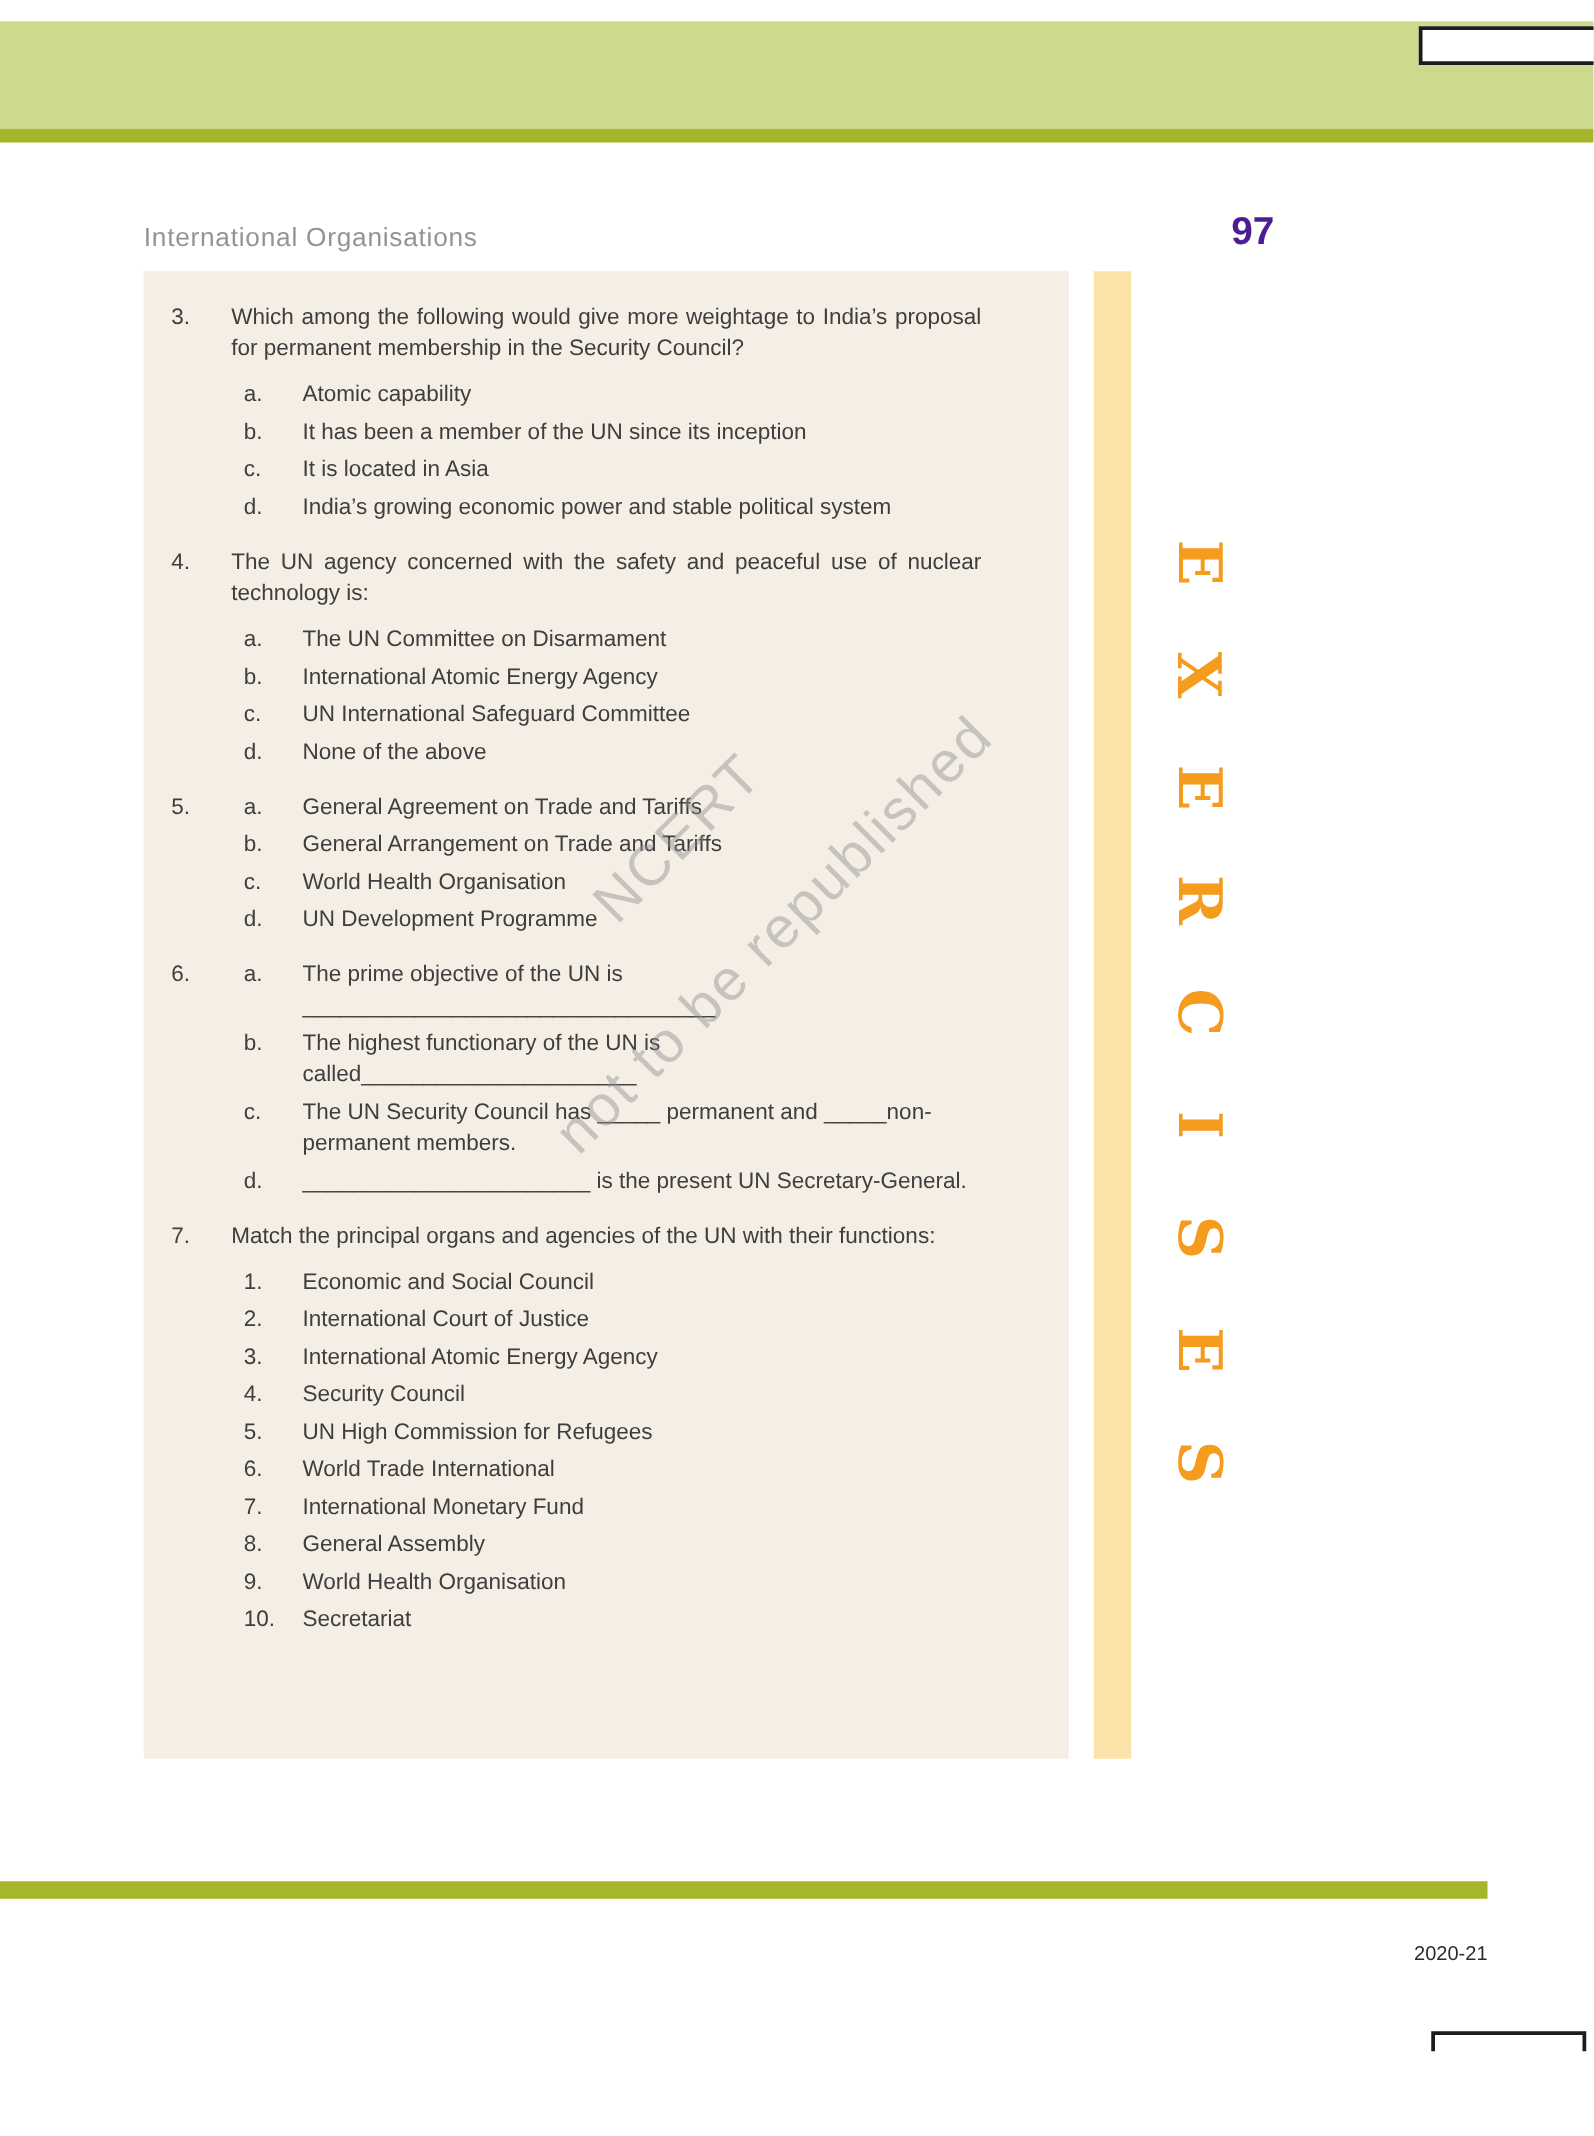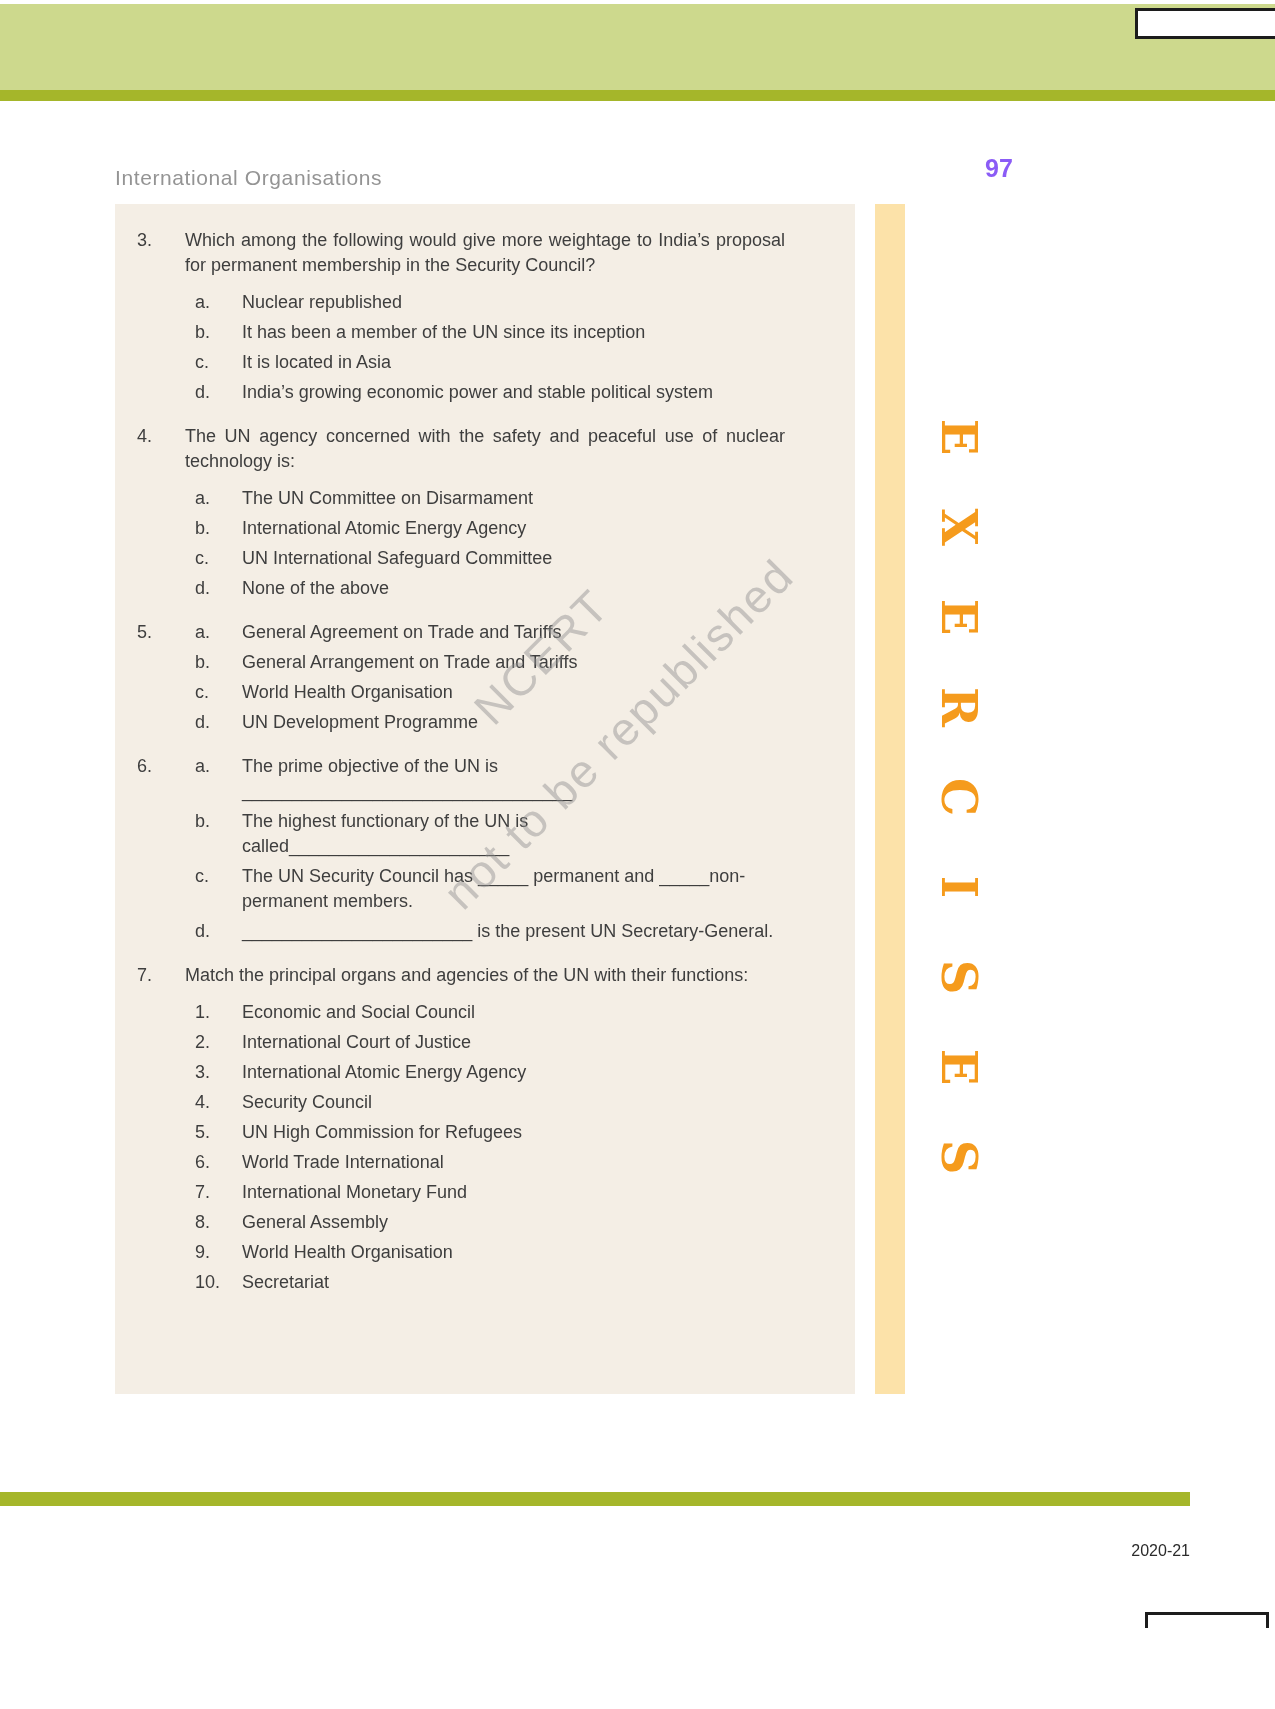--- a/index.html
+++ b/index.html
@@ -1,29 +1,29 @@
 <!DOCTYPE html>
 <html><head>
 <meta charset="utf-8">
 <style>
   * { margin:0; padding:0; box-sizing:border-box; }
   html,body { background:#ffffff; }
   body { font-family:"Liberation Sans", sans-serif; }
 
-  .page { position:relative; width:1275px; height:1624px; margin:4px auto; background:#ffffff; overflow:hidden;padding-left:11px; }
+  .page { position:relative; width:1275px; height:1624px; margin:17px auto; background:#ffffff; overflow:hidden;padding-left:11px; }
 
   .band-light { position:absolute; top:0; left:0; width:100%; height:86px; background:#cdd98d; }
   .band-olive { position:absolute; top:86px; left:0; width:100%; height:11px; background:#a5b62a; }
 
   .corner-box { position:absolute; background:#ffffff; border:3px solid #1c1c1c; z-index:10; }
   .corner-box.top { top:4px; right:-8px; width:148px; height:31px; }
   .corner-box.bottom { bottom:-12px; right:6px; width:124px; height:28px; }
 
   .header-title { position:absolute; top:162px; left:115px; font-size:21px; color:#949494; letter-spacing:.6px; }
-  .page-number { position:absolute; top:150px; left:985px; font-size:25px; font-weight:bold; color:#8b5cf6; }
+  .page-number { position:absolute; top:150px; left:985px; font-size:31px; font-weight:bold; color:#4c1d95; }
 
   .panel {
     position:absolute; top:200px; left:115px; width:740px; height:1190px;
     background:#f4eee5; padding:24px 70px 20px 22px;
     color:#3e3e3e; font-size:18px; line-height:25px; z-index:1;
   }
   .strip { position:absolute; top:200px; left:875px; width:30px; height:1190px; background:#fce2a9; }
 
   .exercises { position:absolute; top:408px; left:916px; width:86px; display:flex; flex-direction:column; align-items:center; gap:40px; z-index:2; }
   .exercises span {
@@ -66,21 +66,21 @@
 
   <section class="panel">
 
     <div class="question">
       <div class="q-num">3.</div>
       <div class="q-body">
         <div class="q-text">Which among the following would give more weightage to India’s proposal for permanent membership in the Security Council?</div>
         <div class="options">
           <div class="option">
             <span class="opt-label">a.</span>
-            <span class="opt-text">Nuclear republished</span>
+            <span class="opt-text">Atomic capability</span>
           </div>
           <div class="option">
             <span class="opt-label">b.</span>
             <span class="opt-text">It has been a member of the UN since its inception</span>
           </div>
           <div class="option">
             <span class="opt-label">c.</span>
             <span class="opt-text">It is located in Asia</span>
           </div>
           <div class="option">

